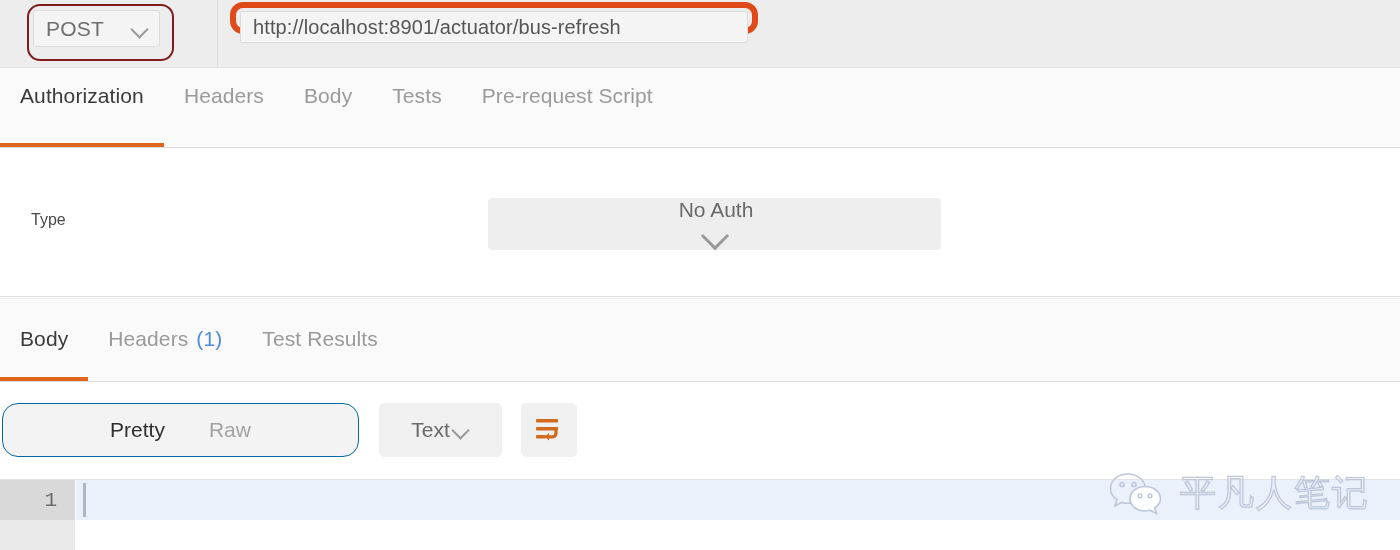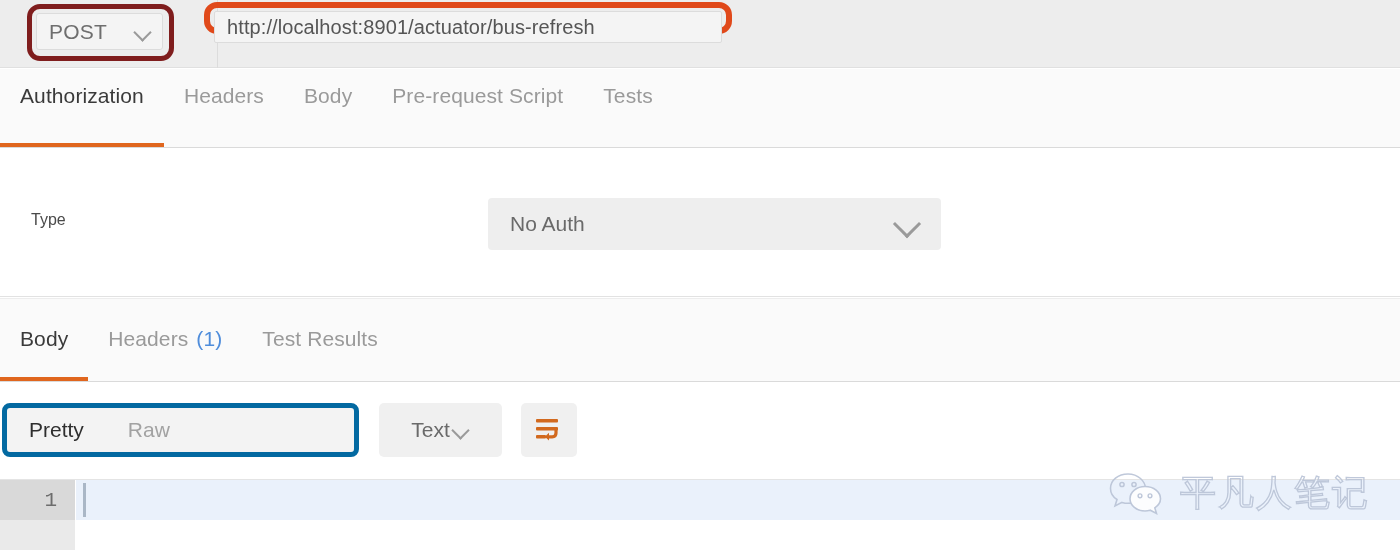--- a/index.html
+++ b/index.html
@@ -26,21 +26,21 @@
     left: 0; top: 0;
     width: 1400px; height: 68px;
     background: #ededed;
     border-bottom: 1px solid #e0e0e0;
   }
 
   .method-wrap {
     position: absolute;
     left: 27px; top: 4px;
     width: 147px; height: 57px;
-    border: 5px solid #7f1d1d;
+    border: 2px solid #7f1d1d;
     border-radius: 13px;
     background: transparent;
     display: flex;
     align-items: center;
   }
   .method-box {
     position: absolute;
     left: 4px; top: 4px;
     width: 127px; height: 37px;
     background: #f4f4f4;
@@ -83,21 +83,21 @@
 
   .sep {
     position: absolute;
     left: 217px; top: 0;
     width: 1px; height: 68px;
     background: #dcdcdc;
   }
 
   .url-wrap {
     position: absolute;
-    left: 204px; top: 2px;
+    left: 230px; top: 2px;
     width: 528px; height: 32px;
     border: 6px solid #e0491a;
     border-radius: 13px;
   }
   .url-field {
     position: absolute;
     left: 4px; top: 3px;
     width: 508px; height: 32px;
     background: #f4f4f4;
     border: 1px solid #dcdcdc;
@@ -160,20 +160,21 @@
   .auth-select {
     position: absolute;
     left: 488px; top: 49px;
     width: 453px; height: 52px;
     background: #eeeeee;
     border-radius: 4px;
     display: flex;
     align-items: center;
     justify-content: space-between;
     padding: 0 19px 1px 22px;
+    flex-direction: column;
   }
   .auth-select .val {
     font-size: 21px;
     color: #6a6a6a;
   }
 
   
   .resp-tabs {
     position: absolute;
     left: 0; top: 298px;
@@ -193,24 +194,25 @@
     position: absolute;
     left: 0; top: 383px;
     width: 1400px; height: 96px;
     background: #ffffff;
   }
   .seg {
     position: absolute;
     left: 2px; top: 20px;
     width: 357px; height: 54px;
     background: #f3f3f3;
-    border: 5px solid #0369a1;
-    border-radius: 8px;
-    display: flex;
-    align-items: center;
+    border: 1px solid #0369a1;
+    border-radius: 16px;
+    display: flex;
+    align-items: center;
+    justify-content: center;
   }
   .seg-item {
     font-size: 21px;
     color: #a2a2a2;
     padding: 0 22px;
     line-height: 52px;
   }
   .seg-item.active { color: #2e2e2e; }
 
   .text-select {
@@ -327,24 +329,24 @@
     <div class="tab active">
       <span>Authorization</span>
     </div>
     <div class="tab">
       <span>Headers</span>
     </div>
     <div class="tab">
       <span>Body</span>
     </div>
     <div class="tab">
+      <span>Tests</span>
+    </div>
+    <div class="tab">
       <span>Pre-request Script</span>
-    </div>
-    <div class="tab">
-      <span>Tests</span>
     </div>
   </div>
 
   <div class="auth-body">
     <div class="type-label">Type</div>
     <div class="auth-select">
       <span class="val">No Auth</span>
       <span class="chev lg"></span>
     </div>
   </div>

